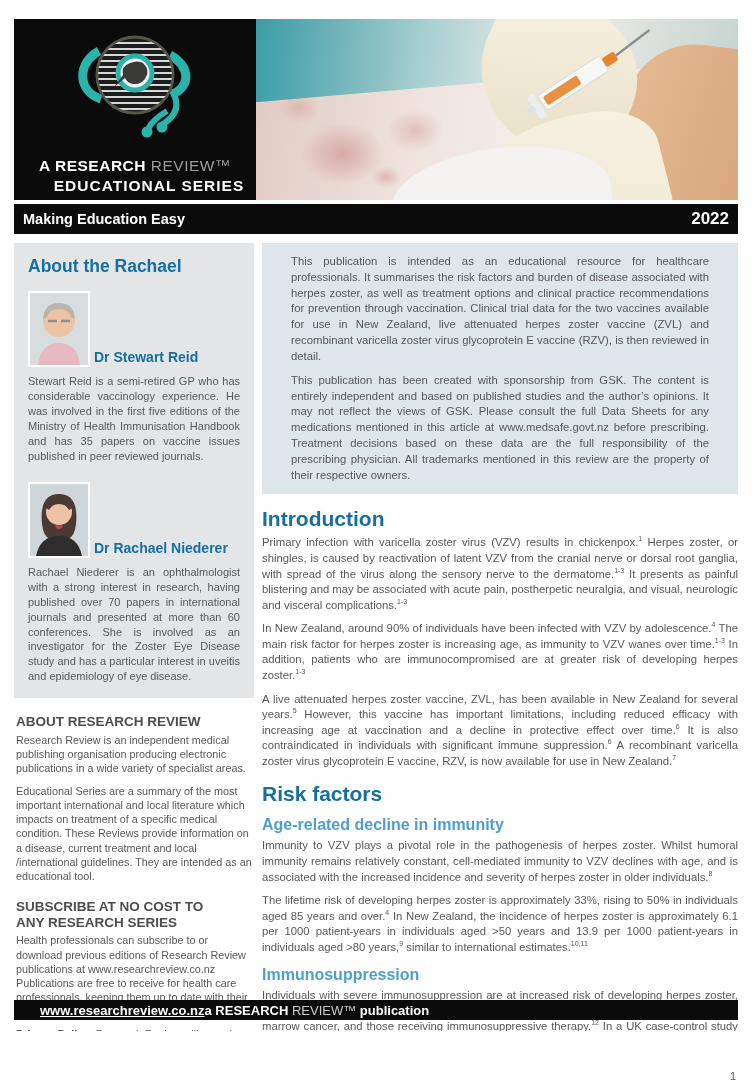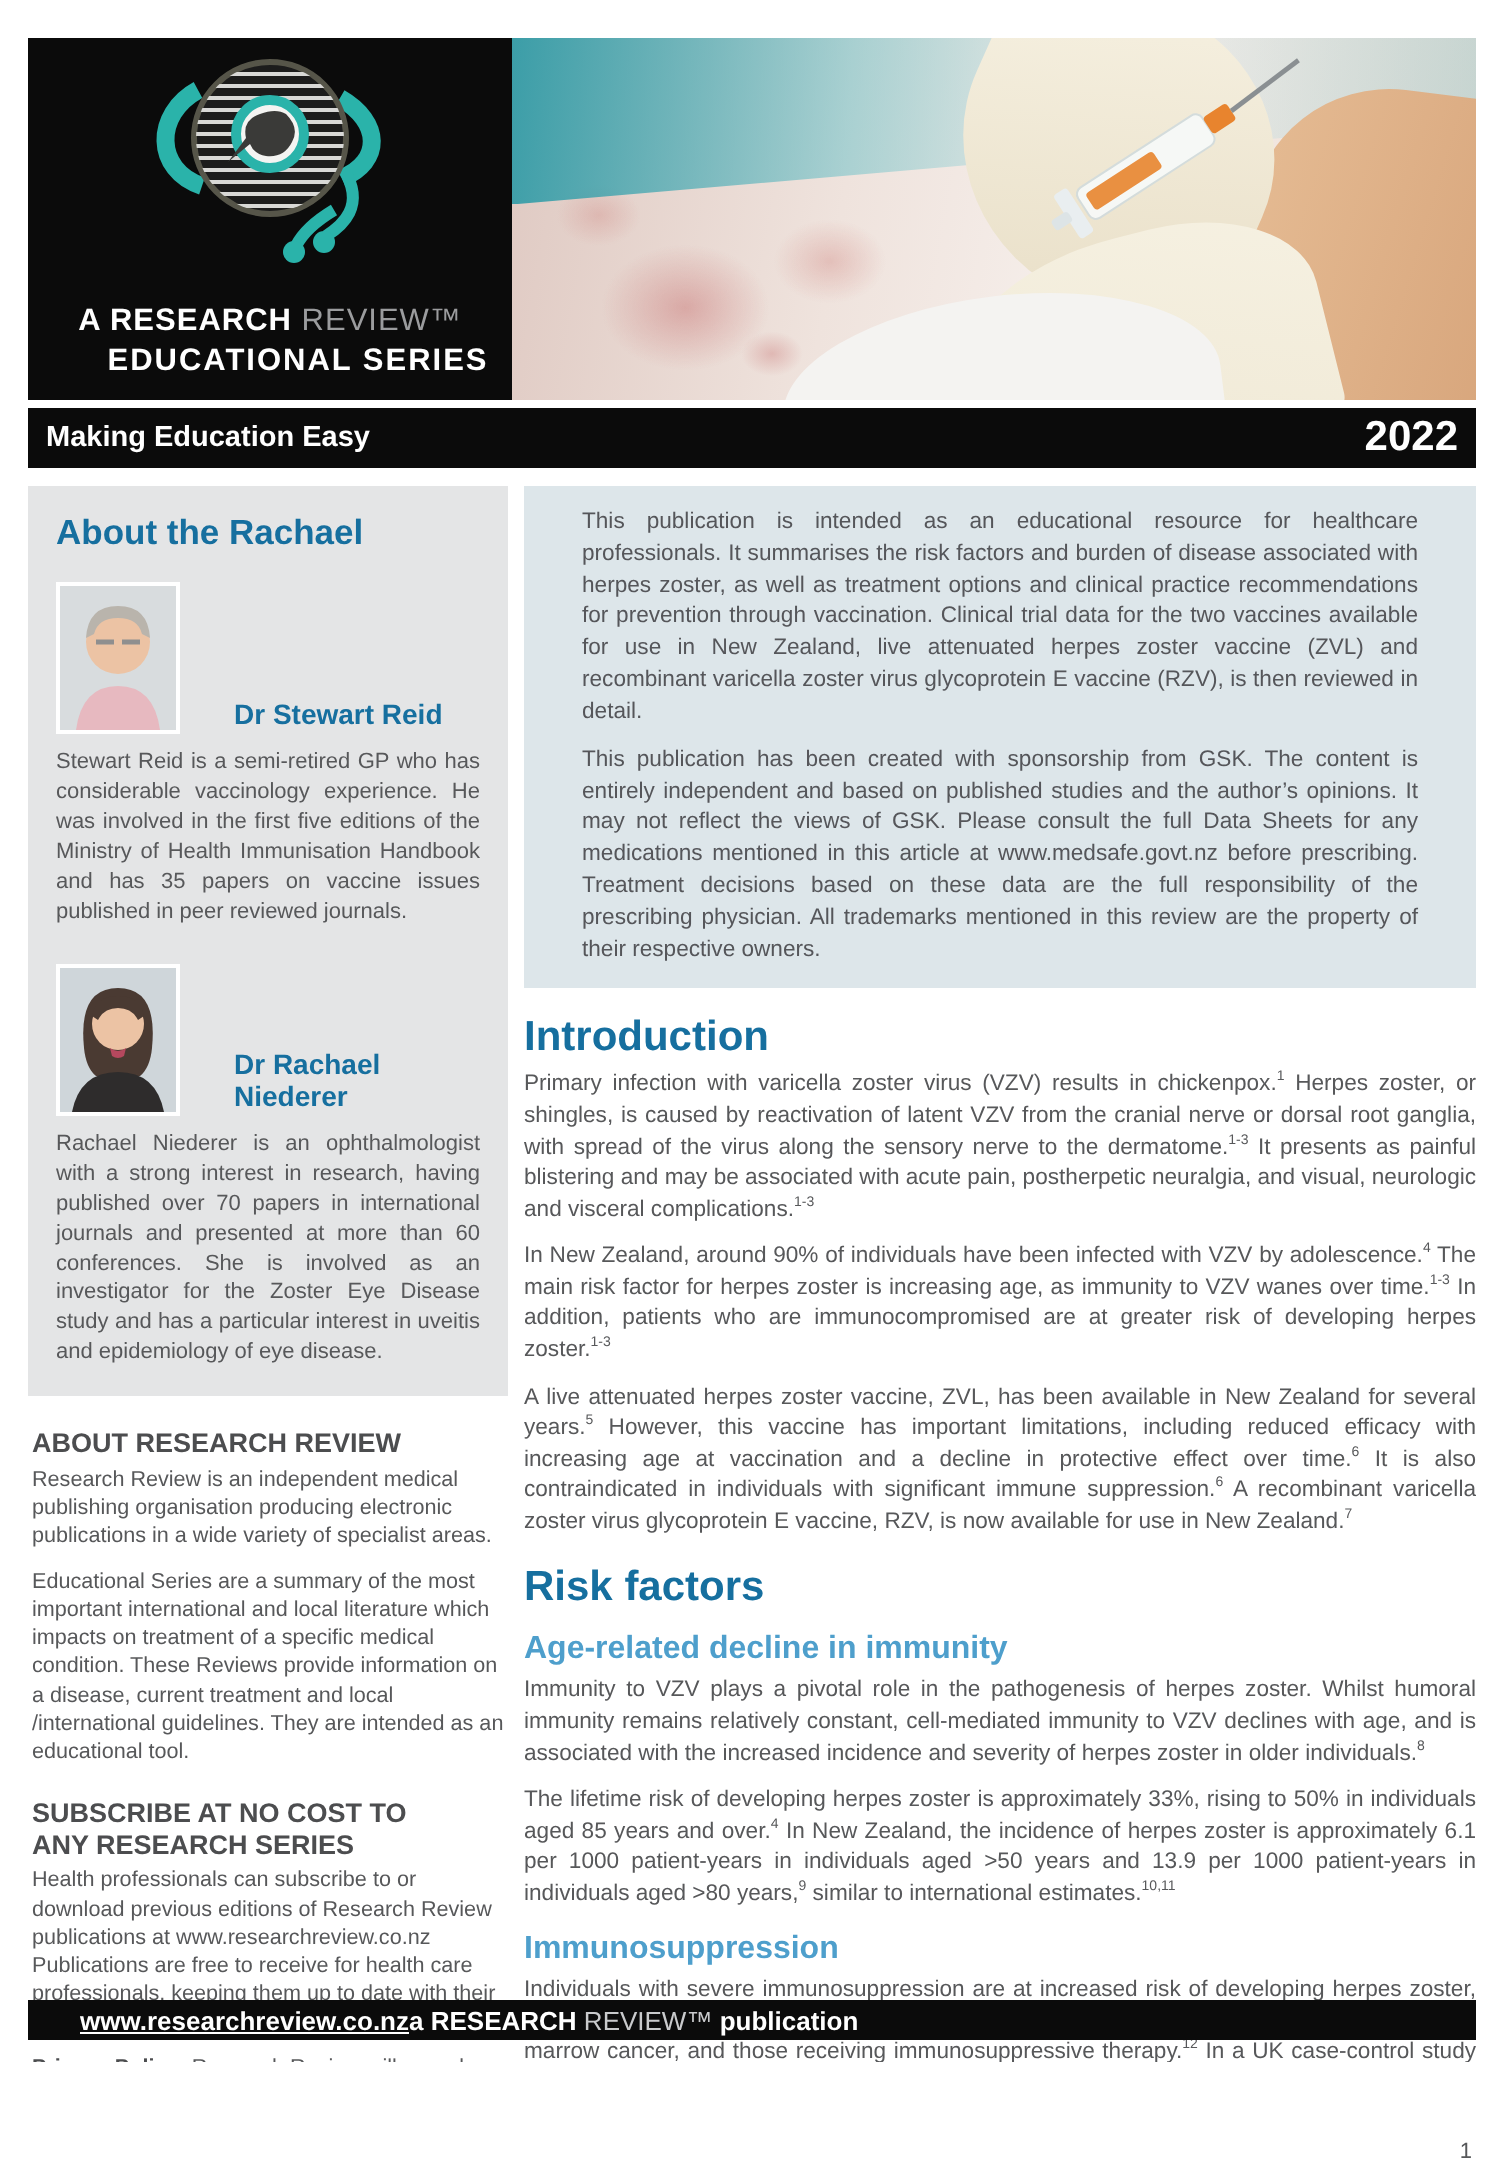--- a/index.html
+++ b/index.html
@@ -4,21 +4,21 @@
 <style>
   html,body{margin:0;padding:0;background:#888;}
   *{box-sizing:border-box;}
   .page{position:relative;width:752px;height:1086px;margin:0 auto;background:#fff;
         font-family:"Liberation Sans",sans-serif;color:#57585a;overflow:hidden;}
   .frame{position:absolute;left:14px;top:19px;width:724px;}
 
   
   .masthead{display:flex;height:181px;}
   .logo-box{width:242px;background:#0b0b0b;display:flex;flex-direction:column;
-            align-items:center;flex-shrink:0;}
+            align-items:center;justify-content:center;flex-shrink:0;}
   .brand-line{color:#fff;font-size:15.5px;font-weight:700;letter-spacing:.5px;margin-top:10px;}
   .brand-line .dim{color:#9b9c9e;font-weight:400;}
   .brand-line2{color:#fff;font-size:15.5px;font-weight:700;letter-spacing:1px;margin-top:2px;margin-left:28px;}
 
   .hero{position:relative;flex:1;overflow:hidden;
         background:linear-gradient(100deg,#dfc9c2,#efe3dd 35%,#f6efeb 60%,#e9d8cd);}
   .hero .rash{position:absolute;left:0;bottom:0;width:60%;height:85%;
     background:
       radial-gradient(60px 45px at 30% 70%,rgba(198,110,110,.45),transparent 70%),
       radial-gradient(40px 30px at 55% 55%,rgba(205,125,120,.35),transparent 70%),
@@ -41,32 +41,32 @@
     background:#f4f3f1;border-radius:50% 50% 0 0;transform:rotate(-7deg);}
   .hero .syringe{position:absolute;left:54%;top:30px;transform:rotate(-33deg);}
   .hero-title{position:absolute;z-index:5;left:28px;top:38px;margin:0;color:#fff;
     font-size:37px;line-height:1.16;font-weight:700;letter-spacing:.3px;
     text-shadow:0 2px 5px rgba(55,90,110,.6),0 0 2px rgba(55,90,110,.4);}
 
   
   .tag-bar{margin-top:4px;height:27px;background:#0b0b0b;display:flex;
            align-items:center;justify-content:space-between;padding:15px 9px;}
   .tag-bar .tagline{color:#fff;font-size:14.5px;font-weight:700;}
-  .tag-bar .year{color:#fff;font-size:21px;font-weight:700;}
+  .tag-bar .year{color:#fff;font-size:17px;font-weight:700;}
 
   
   .content-row{display:flex;gap:8px;margin-top:9px;height:788px;overflow:hidden;}
   .sidebar{width:240px;flex-shrink:0;}
   .main{flex:1;}
 
   
   .experts-box{background:#e4e5e6;padding:13px 14px 10px;}
   .experts-heading{margin:0 0 14px;font-size:17.5px;font-weight:700;color:#166f9f;}
   .expert{margin-bottom:18px;}
-  .expert-head{display:flex;align-items:flex-end;gap:27px;margin-bottom:7px;}
+  .expert-head{display:flex;align-items:flex-end;gap:4px;margin-bottom:7px;}
   .expert-photo{width:62px;height:76px;border:2px solid #fff;flex-shrink:0;background:#cfd5d8;}
   .expert-photo svg{display:block;}
   .expert-name{font-size:14px;font-weight:700;color:#166f9f;padding-bottom:2px;}
   .expert-bio{font-size:11px;line-height:1.36;text-align:justify;color:#57585a;}
 
   .sb-section{padding:0 2px;}
   .sb-heading{margin:16px 0 2px;font-size:13.5px;font-weight:700;color:#4c4d4f;line-height:1.15;}
   .sb-text{font-size:10.8px;line-height:1.32;color:#57585a;margin:3px 0 8px;}
   .sb-text b{color:#4c4d4f;}
 

